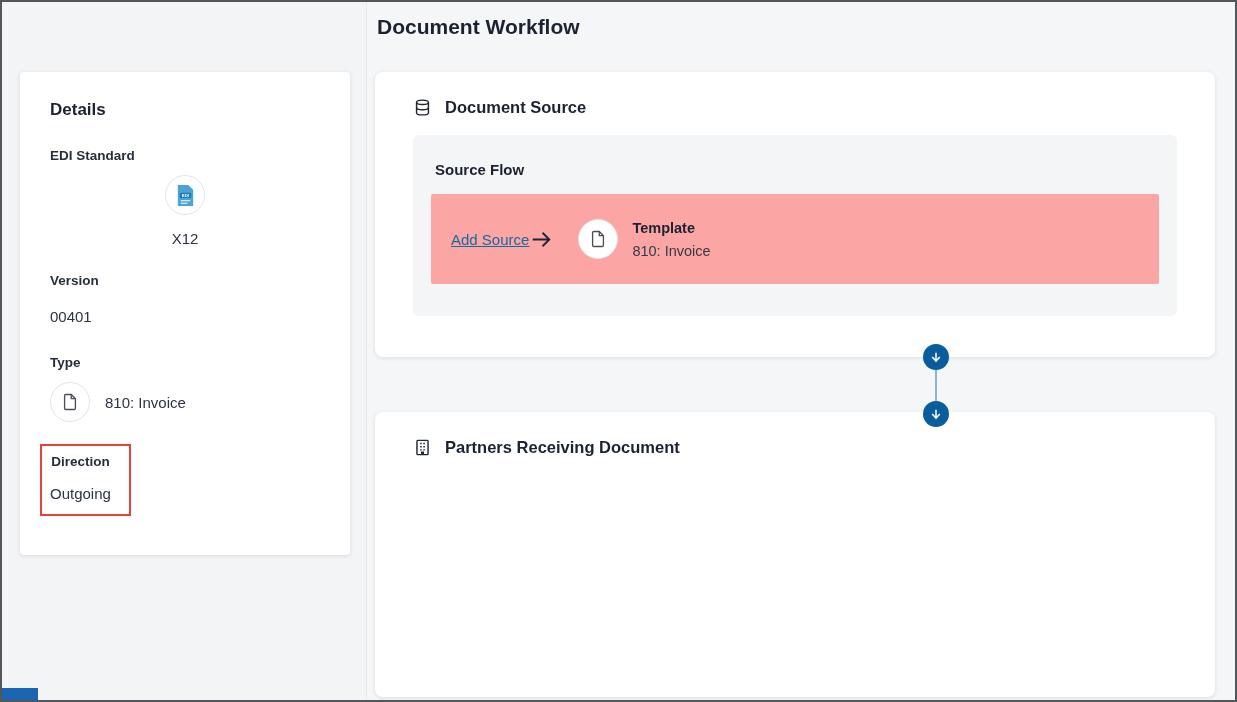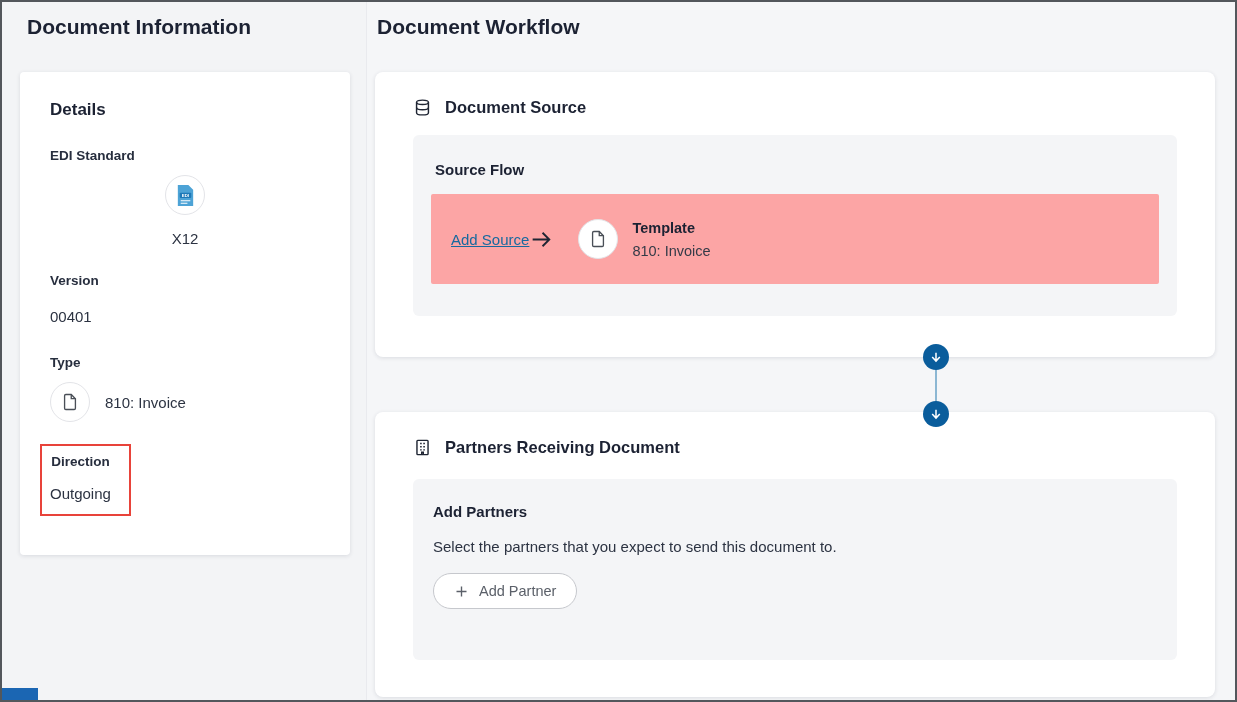--- a/index.html
+++ b/index.html
@@ -141,21 +141,20 @@
     width: 36px; height: 12px;
     background: #1b66b3; z-index: 5;
   }
 </style>
 </head>
 <body>
 
 <div class="page">
 
   <aside class="left-panel">
-    <h1 class="panel-title">Document Information</h1>
 
     <div class="details-card">
       <h2 class="details-heading">Details</h2>
 
       <div class="field-label mb12">EDI Standard</div>
       <div class="icon-row mb26">
         <span class="icon-circle">
           <svg width="21" height="23" viewBox="0 0 20 24" aria-hidden="true">
             <path d="M2 1h11l5 5v17H2z" fill="#4da3d6"></path>
             <rect x="4" y="9" width="12" height="5.5" rx="1" fill="#1d79b8"></rect>
@@ -246,30 +245,18 @@
         <span class="header-icon">
           <svg width="19" height="19" viewBox="0 0 24 24" fill="none" stroke="#1f2533" stroke-width="1.8" aria-hidden="true">
             <rect x="5" y="3" width="14" height="18" rx="1"></rect>
             <path d="M9 7h2M13 7h2M9 11h2M13 11h2M9 15h2M13 15h2"></path>
             <path d="M11 21v-3h2v3"></path>
           </svg>
         </span>
         <h3 class="card-title">Partners Receiving Document</h3>
       </div>
 
-      <div class="gray-box">
-        <h4 class="box-title">Add Partners</h4>
-        <p class="partners-desc">Select the partners that you expect to send this document to.</p>
-        <button class="add-partner-btn">
-          <span class="plus-glyph">
-            <svg width="15" height="15" viewBox="0 0 24 24" fill="none" stroke="#5b6069" stroke-width="2.2" aria-hidden="true">
-              <path d="M12 4v16M4 12h16"></path>
-            </svg>
-          </span>
-          <span>Add Partner</span>
-        </button>
-      </div>
     </section>
   </main>
 
   <div class="blue-fragment"></div>
 
 </div>
 
 </body></html>

